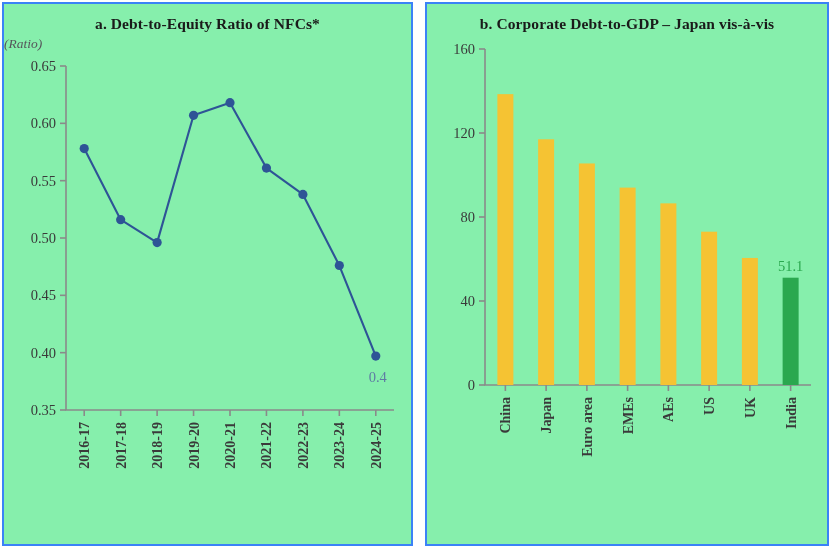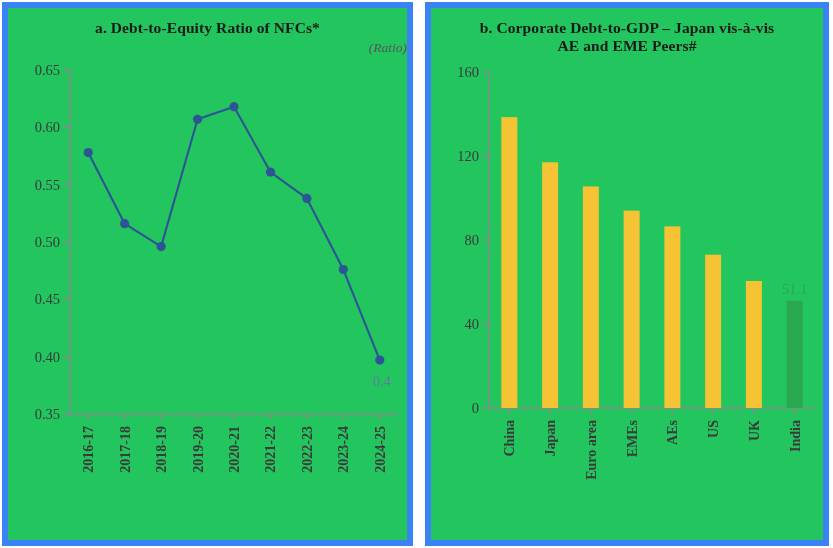--- a/index.html
+++ b/index.html
@@ -18,39 +18,39 @@
     width: 833px;
     height: 548px;
     display: flex;
     gap: 12px;
     padding: 2px 2px;
     box-sizing: border-box;
   }
   .panel {
     position: relative;
     box-sizing: border-box;
-    border: 6px solid #3b82f6;
-    background: #22c55e;
+    border: 2px solid #3b82f6;
+    background: #86efac;
     overflow: hidden;
   }
   .panel-a { width: 411px; height: 544px; }
   .panel-b { width: 404px; height: 544px; }
 
   .title {
     text-align: center;
     font-weight: bold;
     font-size: 15.5px;
     color: #1a1a1a;
     line-height: 1.18;
     margin: 11px 14px 0 14px;
     letter-spacing: .1px;
   }
   .title .ital { }
   .subtitle {
-    text-align: right;
+    text-align: left;
     font-style: italic;
     font-size: 13.5px;
     color: #55565a;
     margin-top: 3px;
   }
 
   .plot {
     position: relative;
     width: 100%;
     height: 100%;
@@ -144,21 +144,20 @@
           <circle cx="335.3333333333333" cy="213.52000000000004" r="4.6" fill="#2e5496"></circle>
           <circle cx="371.77777777777777" cy="304.1066666666666" r="4.6" fill="#2e5496"></circle>
           <text x="373.77777777777777" y="330.1066666666666" text-anchor="middle" class="dlabel-line">0.4</text>
         </svg>
     </div>
   </div>
 
   <div class="panel panel-b">
     <div class="title">
       <span>b. Corporate Debt-to-GDP – Japan </span><span class="ital">vis-à-vis</span><br>
-      <span>AE and EME Peers#</span>
     </div>
     <div class="plot">
       <svg id="svg-b" width="400" height="470" viewBox="0 0 400 470">
           <path d="M 58 16 L 58 352 L 384 352" class="axis-line"></path>
           <line x1="52" y1="352" x2="58" y2="352" class="tick"></line>
           <text x="48" y="357" text-anchor="end" class="ticklabel">0</text>
           <line x1="52" y1="268" x2="58" y2="268" class="tick"></line>
           <text x="48" y="273" text-anchor="end" class="ticklabel">40</text>
           <line x1="52" y1="184" x2="58" y2="184" class="tick"></line>
           <text x="48" y="189" text-anchor="end" class="ticklabel">80</text>

